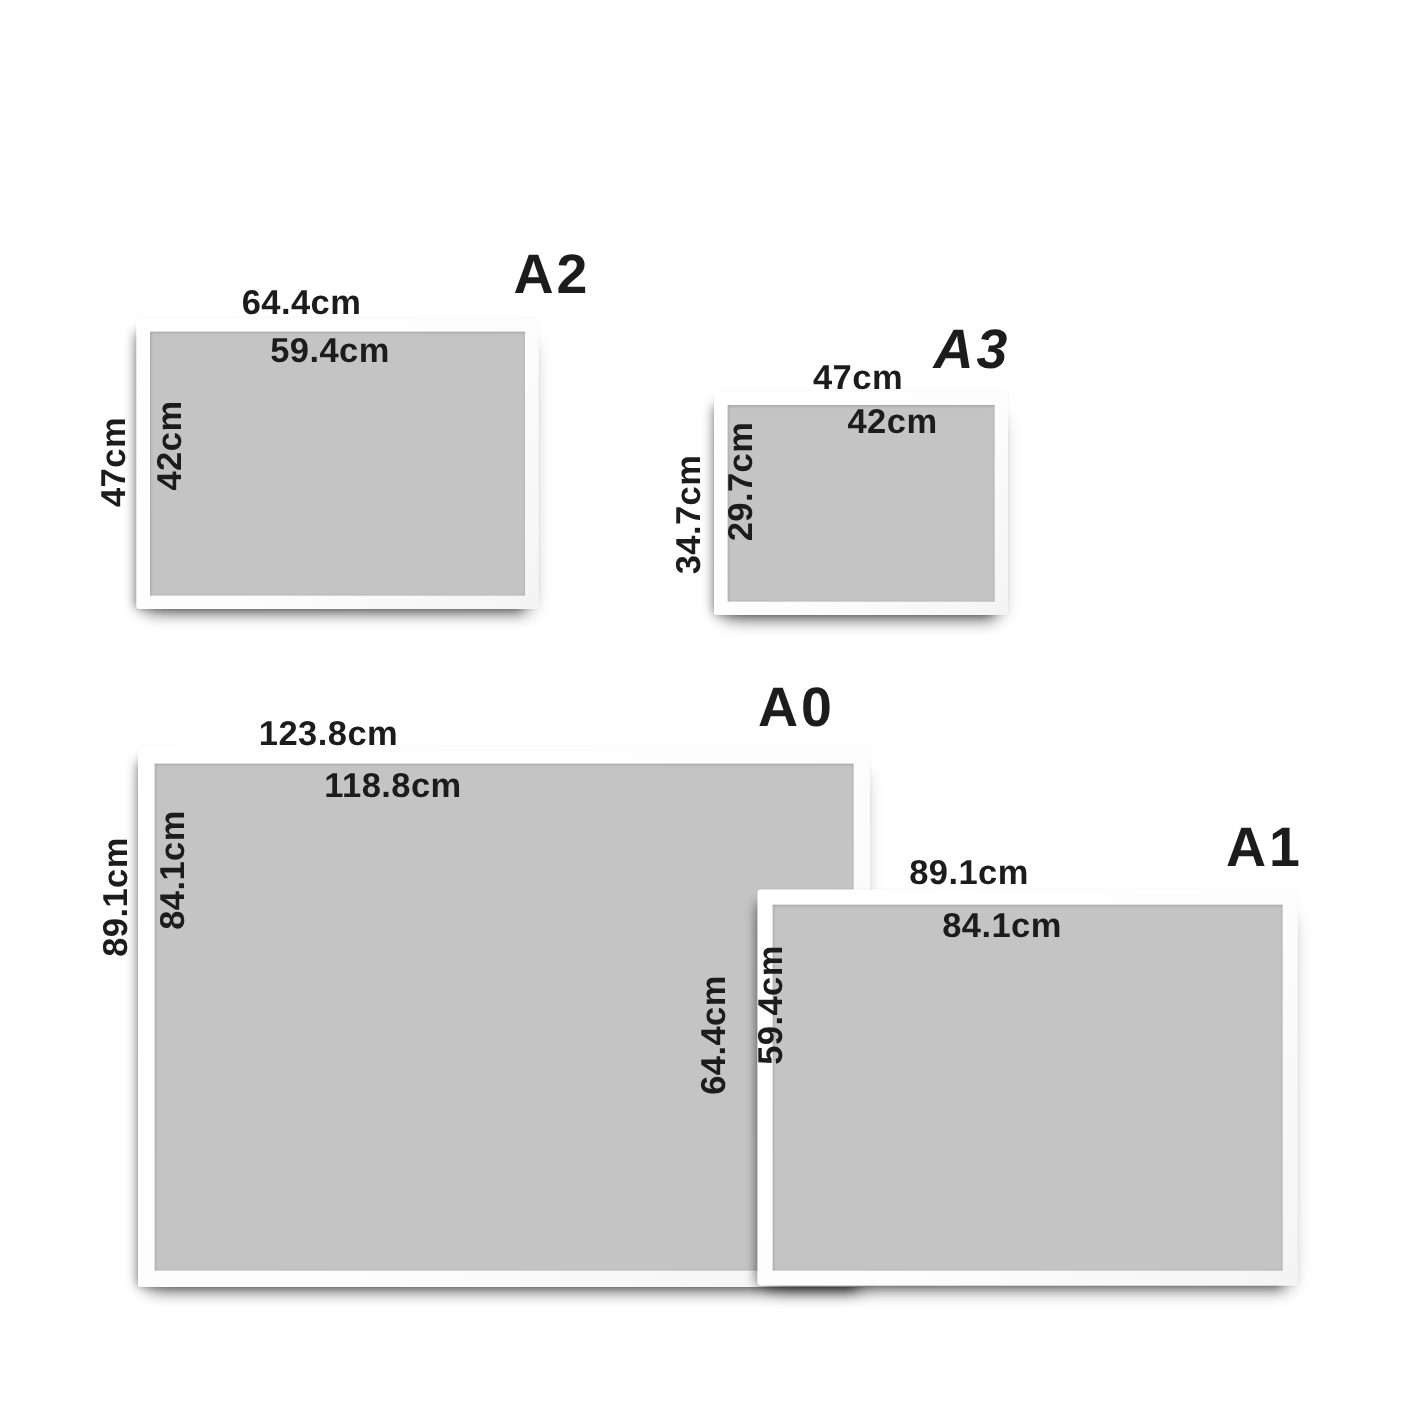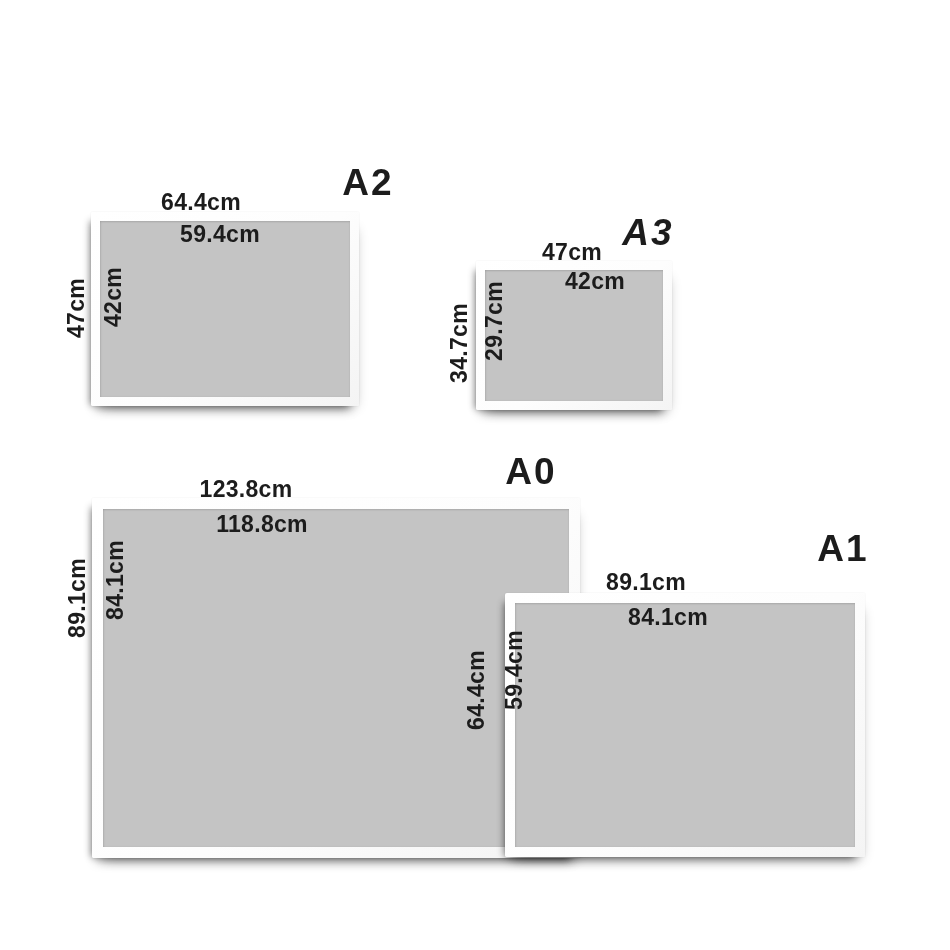--- a/index.html
+++ b/index.html
@@ -65,28 +65,28 @@
   #a3-sheet { left: 476px; top: 261px; width: 196px; height: 149px; }
   #a3-title { left: 648px; top: 233px; font-style: italic; }
   #a3-ow    { left: 572px; top: 252px; }
   #a3-iw    { left: 595px; top: 281px; }
   #a3-oh    { left: 459px; top: 343px; }
   #a3-ih    { left: 494px; top: 321px; }
 
   
   #a0-sheet { left: 92px;  top: 498px; width: 488px; height: 360px; }
   #a0-title { left: 531px; top: 472px; text-align: right; }
-  #a0-ow    { left: 246px; top: 489px; }
+  #a0-ow    { left: 219px; top: 489px; }
   #a0-iw    { left: 262px; top: 524px; }
   #a0-oh    { left: 77px;  top: 598px; }
   #a0-ih    { left: 115px; top: 580px; }
 
   
   #a1-sheet { left: 505px; top: 593px; width: 360px; height: 264px; }
-  #a1-title { left: 843px; top: 549px; }
+  #a1-title { left: 843px; top: 565px; }
   #a1-ow    { left: 646px; top: 582px; }
   #a1-iw    { left: 668px; top: 617px; }
   #a1-oh    { left: 476px; top: 690px; }
   #a1-ih    { left: 514px; top: 670px; }
 </style>
 </head>
 <body>
 
 <div class="canvas">
 

